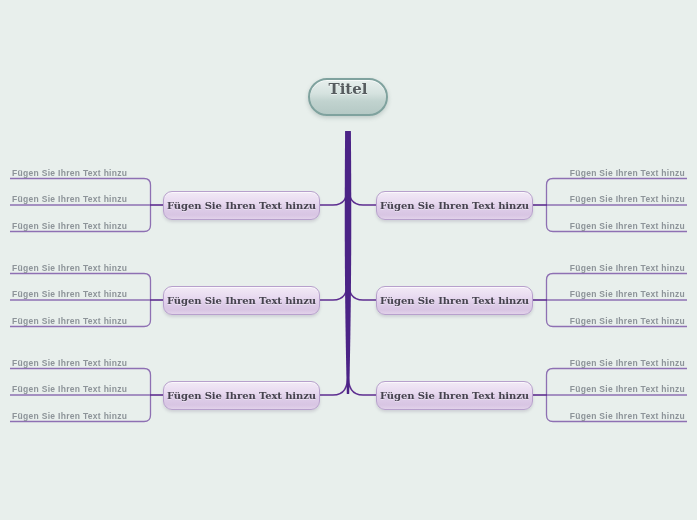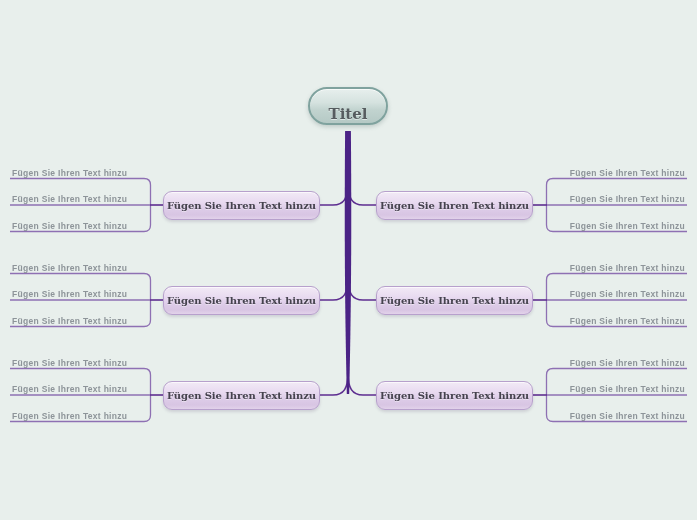--- a/index.html
+++ b/index.html
@@ -5,25 +5,25 @@
   html,body{margin:0;padding:0;}
   body{
     width:697px;height:520px;position:relative;overflow:hidden;
     background:#e8efec;
     font-family:"Liberation Sans",sans-serif;
   }
   #wires{position:absolute;left:0;top:0;width:697px;height:520px;}
 
   
   .root-node{
-    position:absolute;left:308px;top:87px;width:76px;height:34px;
+    position:absolute;left:308px;top:78px;width:76px;height:34px;
     border:2px solid #7fa29e;border-radius:19px;
     background:linear-gradient(180deg,#e7efed 0%,#d5e2df 40%,#c1d3cf 62%,#b5c9c5 100%);
     box-shadow:inset 0 1px 0 rgba(255,255,255,0.65), 0 2px 4px rgba(70,100,95,0.25);
-    display:flex;align-items:flex-end;justify-content:center;
+    display:flex;align-items:flex-start;justify-content:center;
   }
   .root-label{
     font-family:"DejaVu Serif",serif;font-weight:bold;font-size:15px;
     color:#565c5f;text-shadow:0 1px 0 rgba(255,255,255,0.5);
   }
 
   
   .branch-box{
     position:absolute;width:155px;height:27px;
     border:1px solid #b7a0cc;border-radius:9px;

